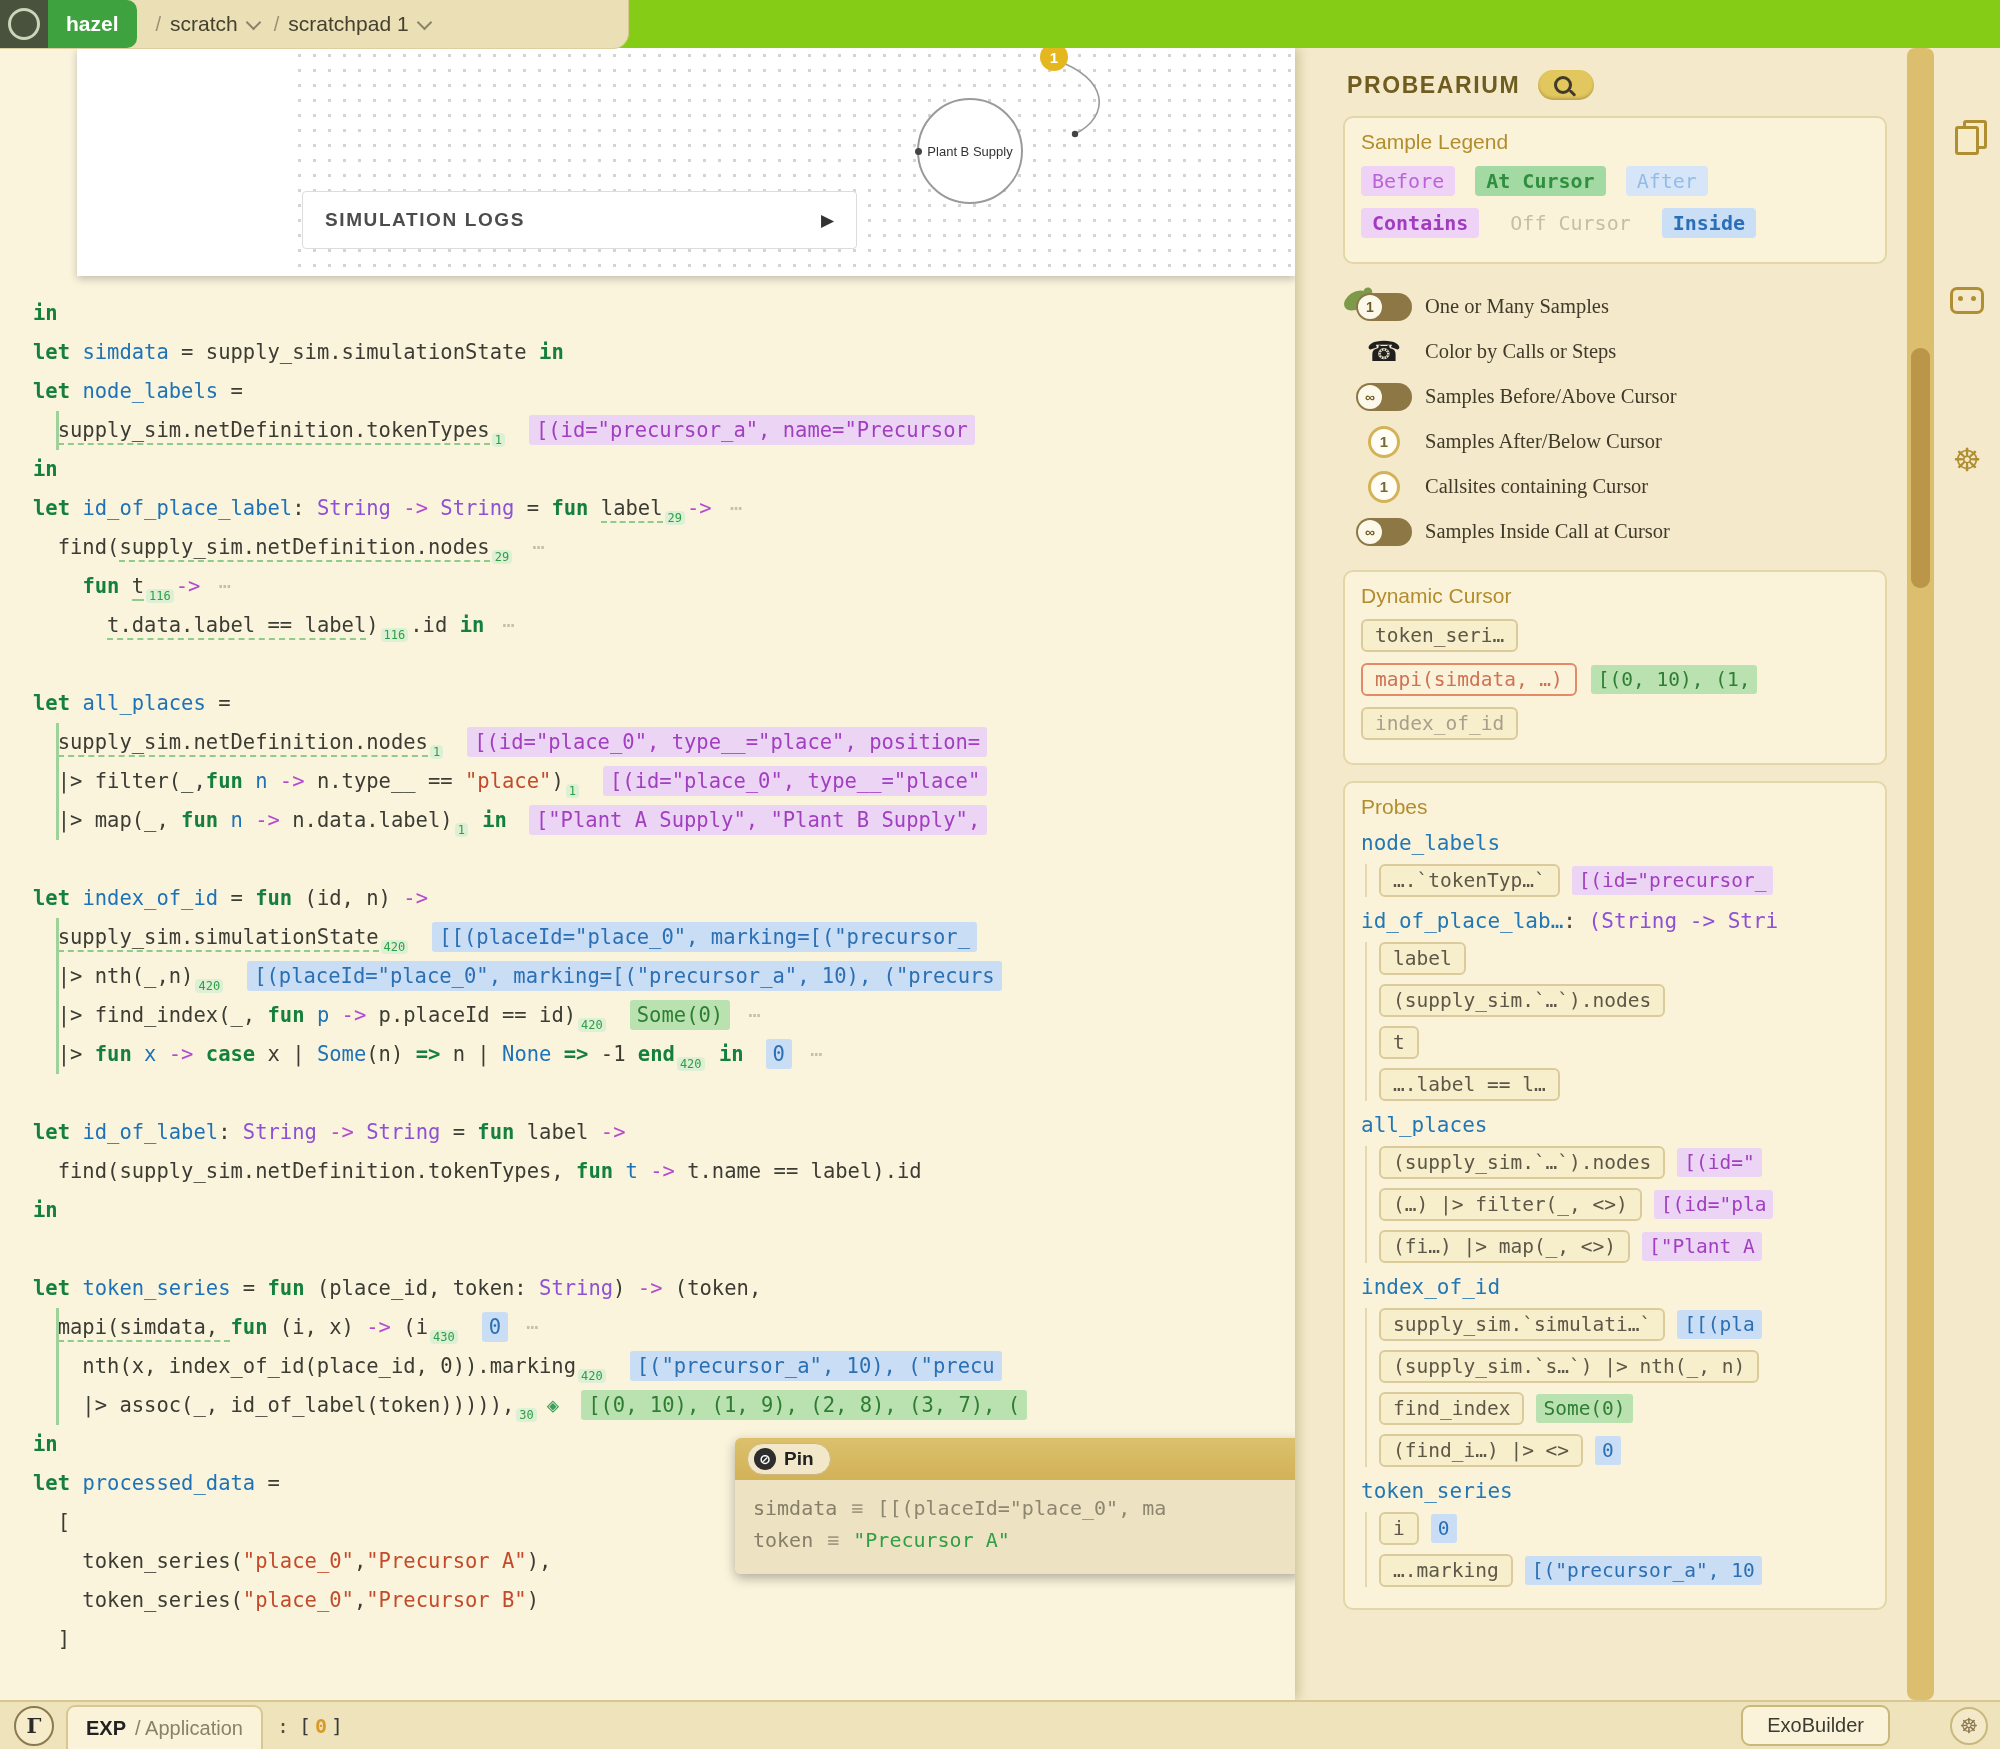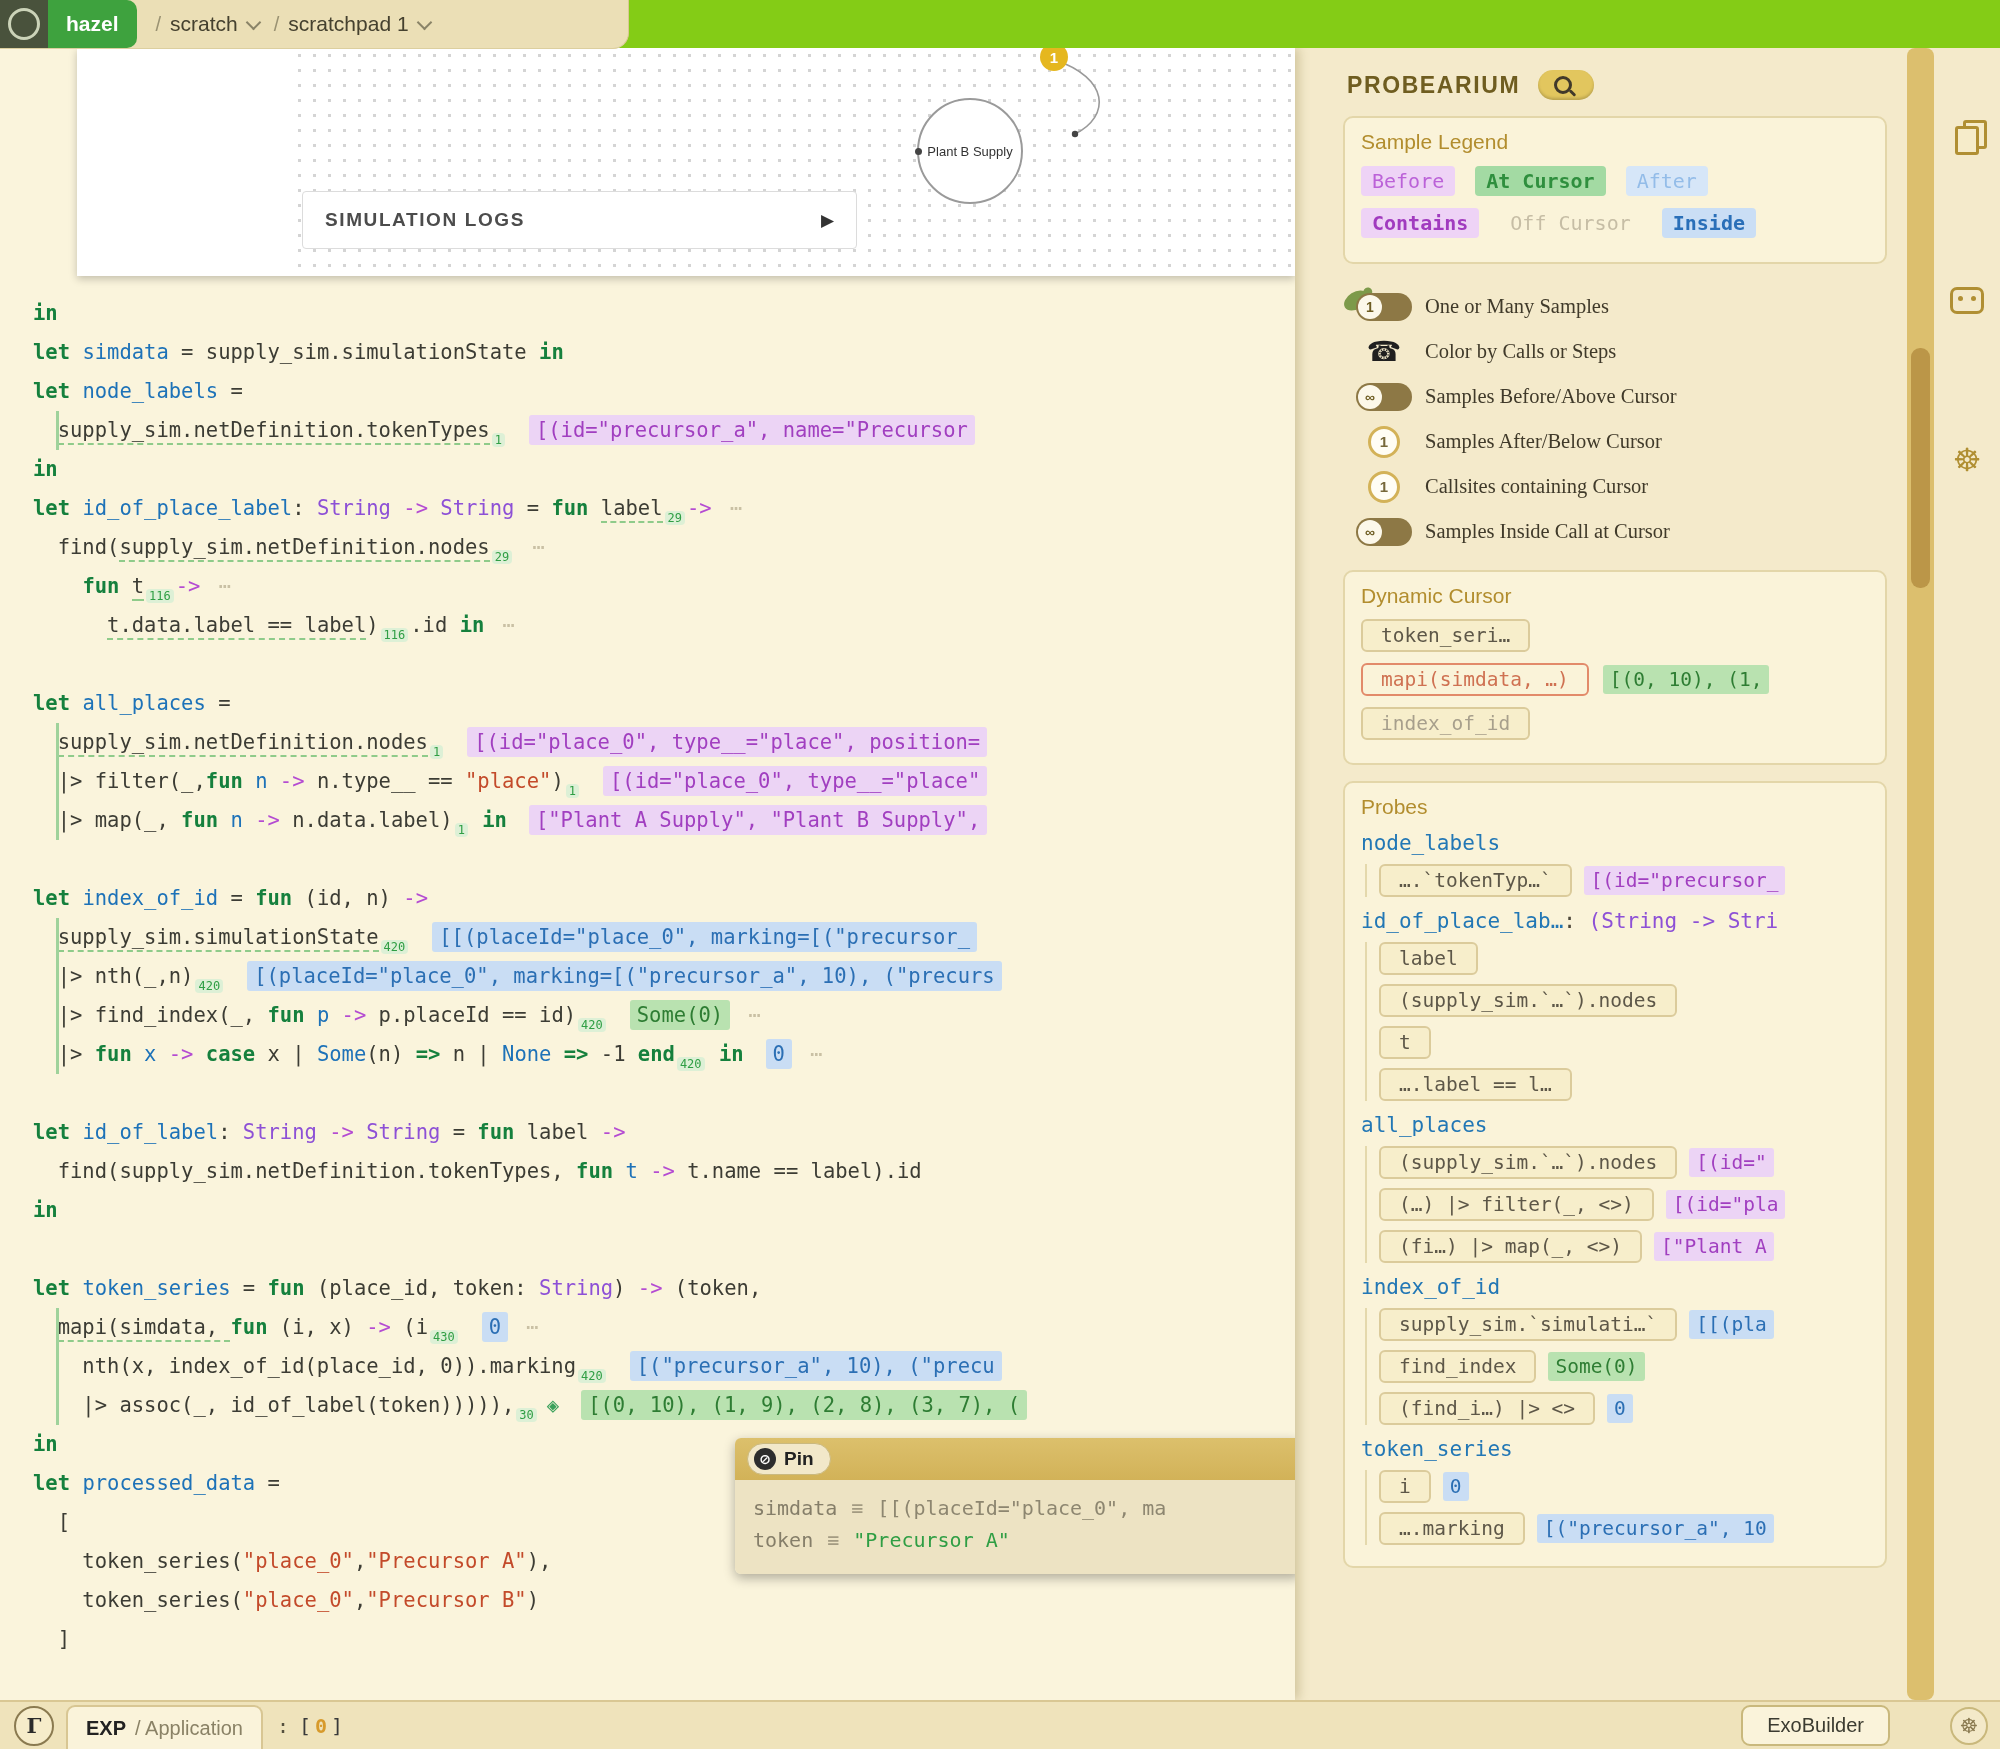--- a/index.html
+++ b/index.html
@@ -103,21 +103,21 @@
   .knob{position:absolute;left:2px;top:2px;width:24px;height:24px;border-radius:50%;background:#fcf8ea;
       display:flex;align-items:center;justify-content:center;font-size:14px;font-weight:bold;color:#6d5c22;}
   .cbadge{width:26px;height:26px;border-radius:50%;border:3px solid #d3b258;background:#fffdf4;color:#77683a;
       display:flex;align-items:center;justify-content:center;font-size:15px;font-weight:bold;}
   .phone-ic{font-size:28px;color:#1f1f1f;}
   .ic-turtle{position:absolute;left:0px;top:8px;width:26px;height:17px;background:#7d9a4a;border-radius:50%;
       transform:rotate(-32deg);}
   .ic-turtle::before{content:"";position:absolute;right:-6px;top:3px;width:9px;height:9px;border-radius:50%;background:#7d9a4a;}
   .dc-row{margin:11px 0;display:flex;gap:14px;align-items:center;white-space:nowrap;overflow:hidden;}
   .chipc{font-family:"DejaVu Sans Mono",monospace;font-size:19.5px;color:#5d5748;background:#f7eecb;
-      border:2px solid #dbcb9b;border-radius:6px;padding:3px 18px;white-space:nowrap;}
+      border:2px solid #dbcb9b;border-radius:6px;padding:3px 12px;white-space:nowrap;}
   .chipc.red{border-color:#e28a6a;color:#cf7152;background:transparent;}
   .chipc.gray{color:#a79f8c;}
   .sample{margin-left:0 !important;font-family:"DejaVu Sans Mono",monospace;font-size:19.5px;white-space:nowrap;
       padding:3px 7px;border-radius:3px;}
   .probe-link{font-family:"DejaVu Sans Mono",monospace;font-size:21px;color:#2277b5;margin:12px 0 6px;white-space:nowrap;overflow:hidden;}
   .sig-colon{color:#4c473a;}
   .sig-type{color:#8d50d6;}
   .probe-group{margin-left:4px;padding-left:12px;border-left:2px solid #e4d8ac;}
   .probe-row{display:flex;align-items:center;gap:12px;margin:9px 0;white-space:nowrap;overflow:hidden;}
 
@@ -337,20 +337,23 @@
             <span class="sg-hp sample">["Plant A</span>
           </div>
         </div>
         <div class="probe-link">index_of_id</div>
         <div class="probe-group">
           <div class="probe-row">
             <span class="chipc">supply_sim.`simulati…`</span>
             <span class="sg-hb sample">[[(pla</span>
           </div>
           <div class="probe-row">
+            <span class="chipc">(supply_sim.`s…`) |&gt; nth(_, n)</span>
+          </div>
+          <div class="probe-row">
             <span class="chipc">find_index</span>
             <span class="sg-hg sample">Some(0)</span>
           </div>
           <div class="probe-row">
             <span class="chipc">(find_i…) |&gt; &lt;&gt;</span>
             <span class="sg-hb sample">0</span>
           </div>
         </div>
         <div class="probe-link">token_series</div>
         <div class="probe-group">

